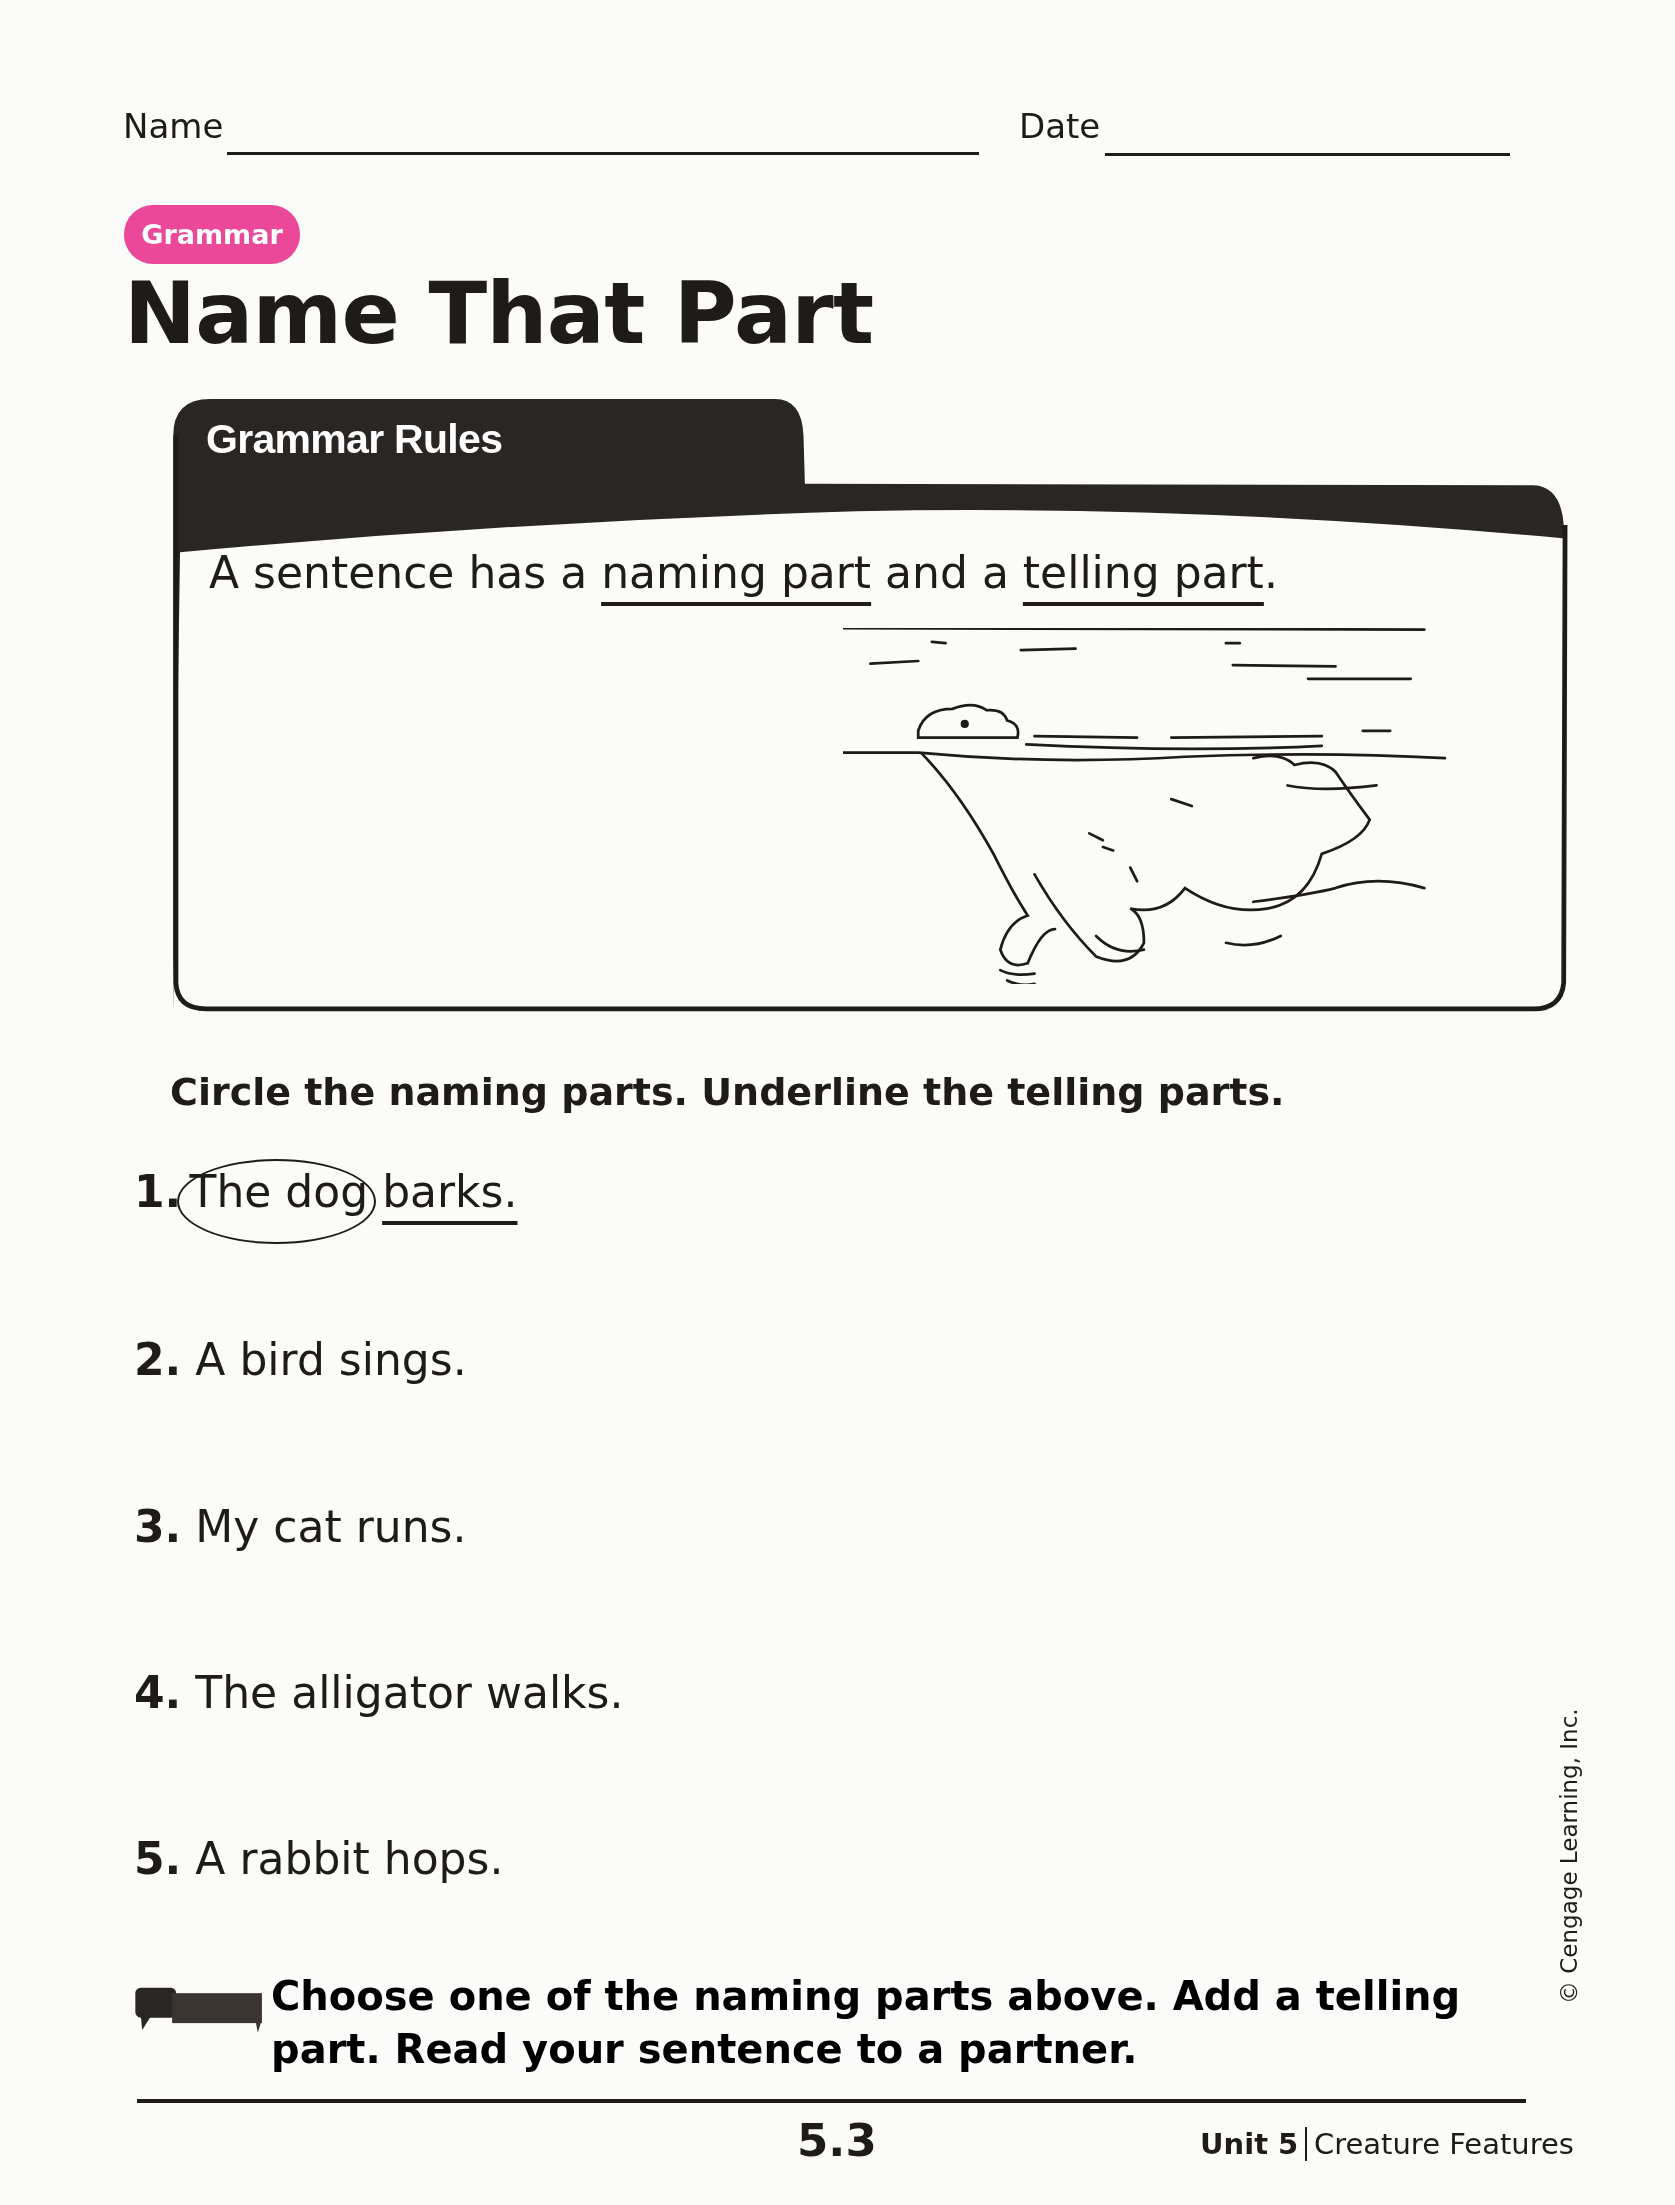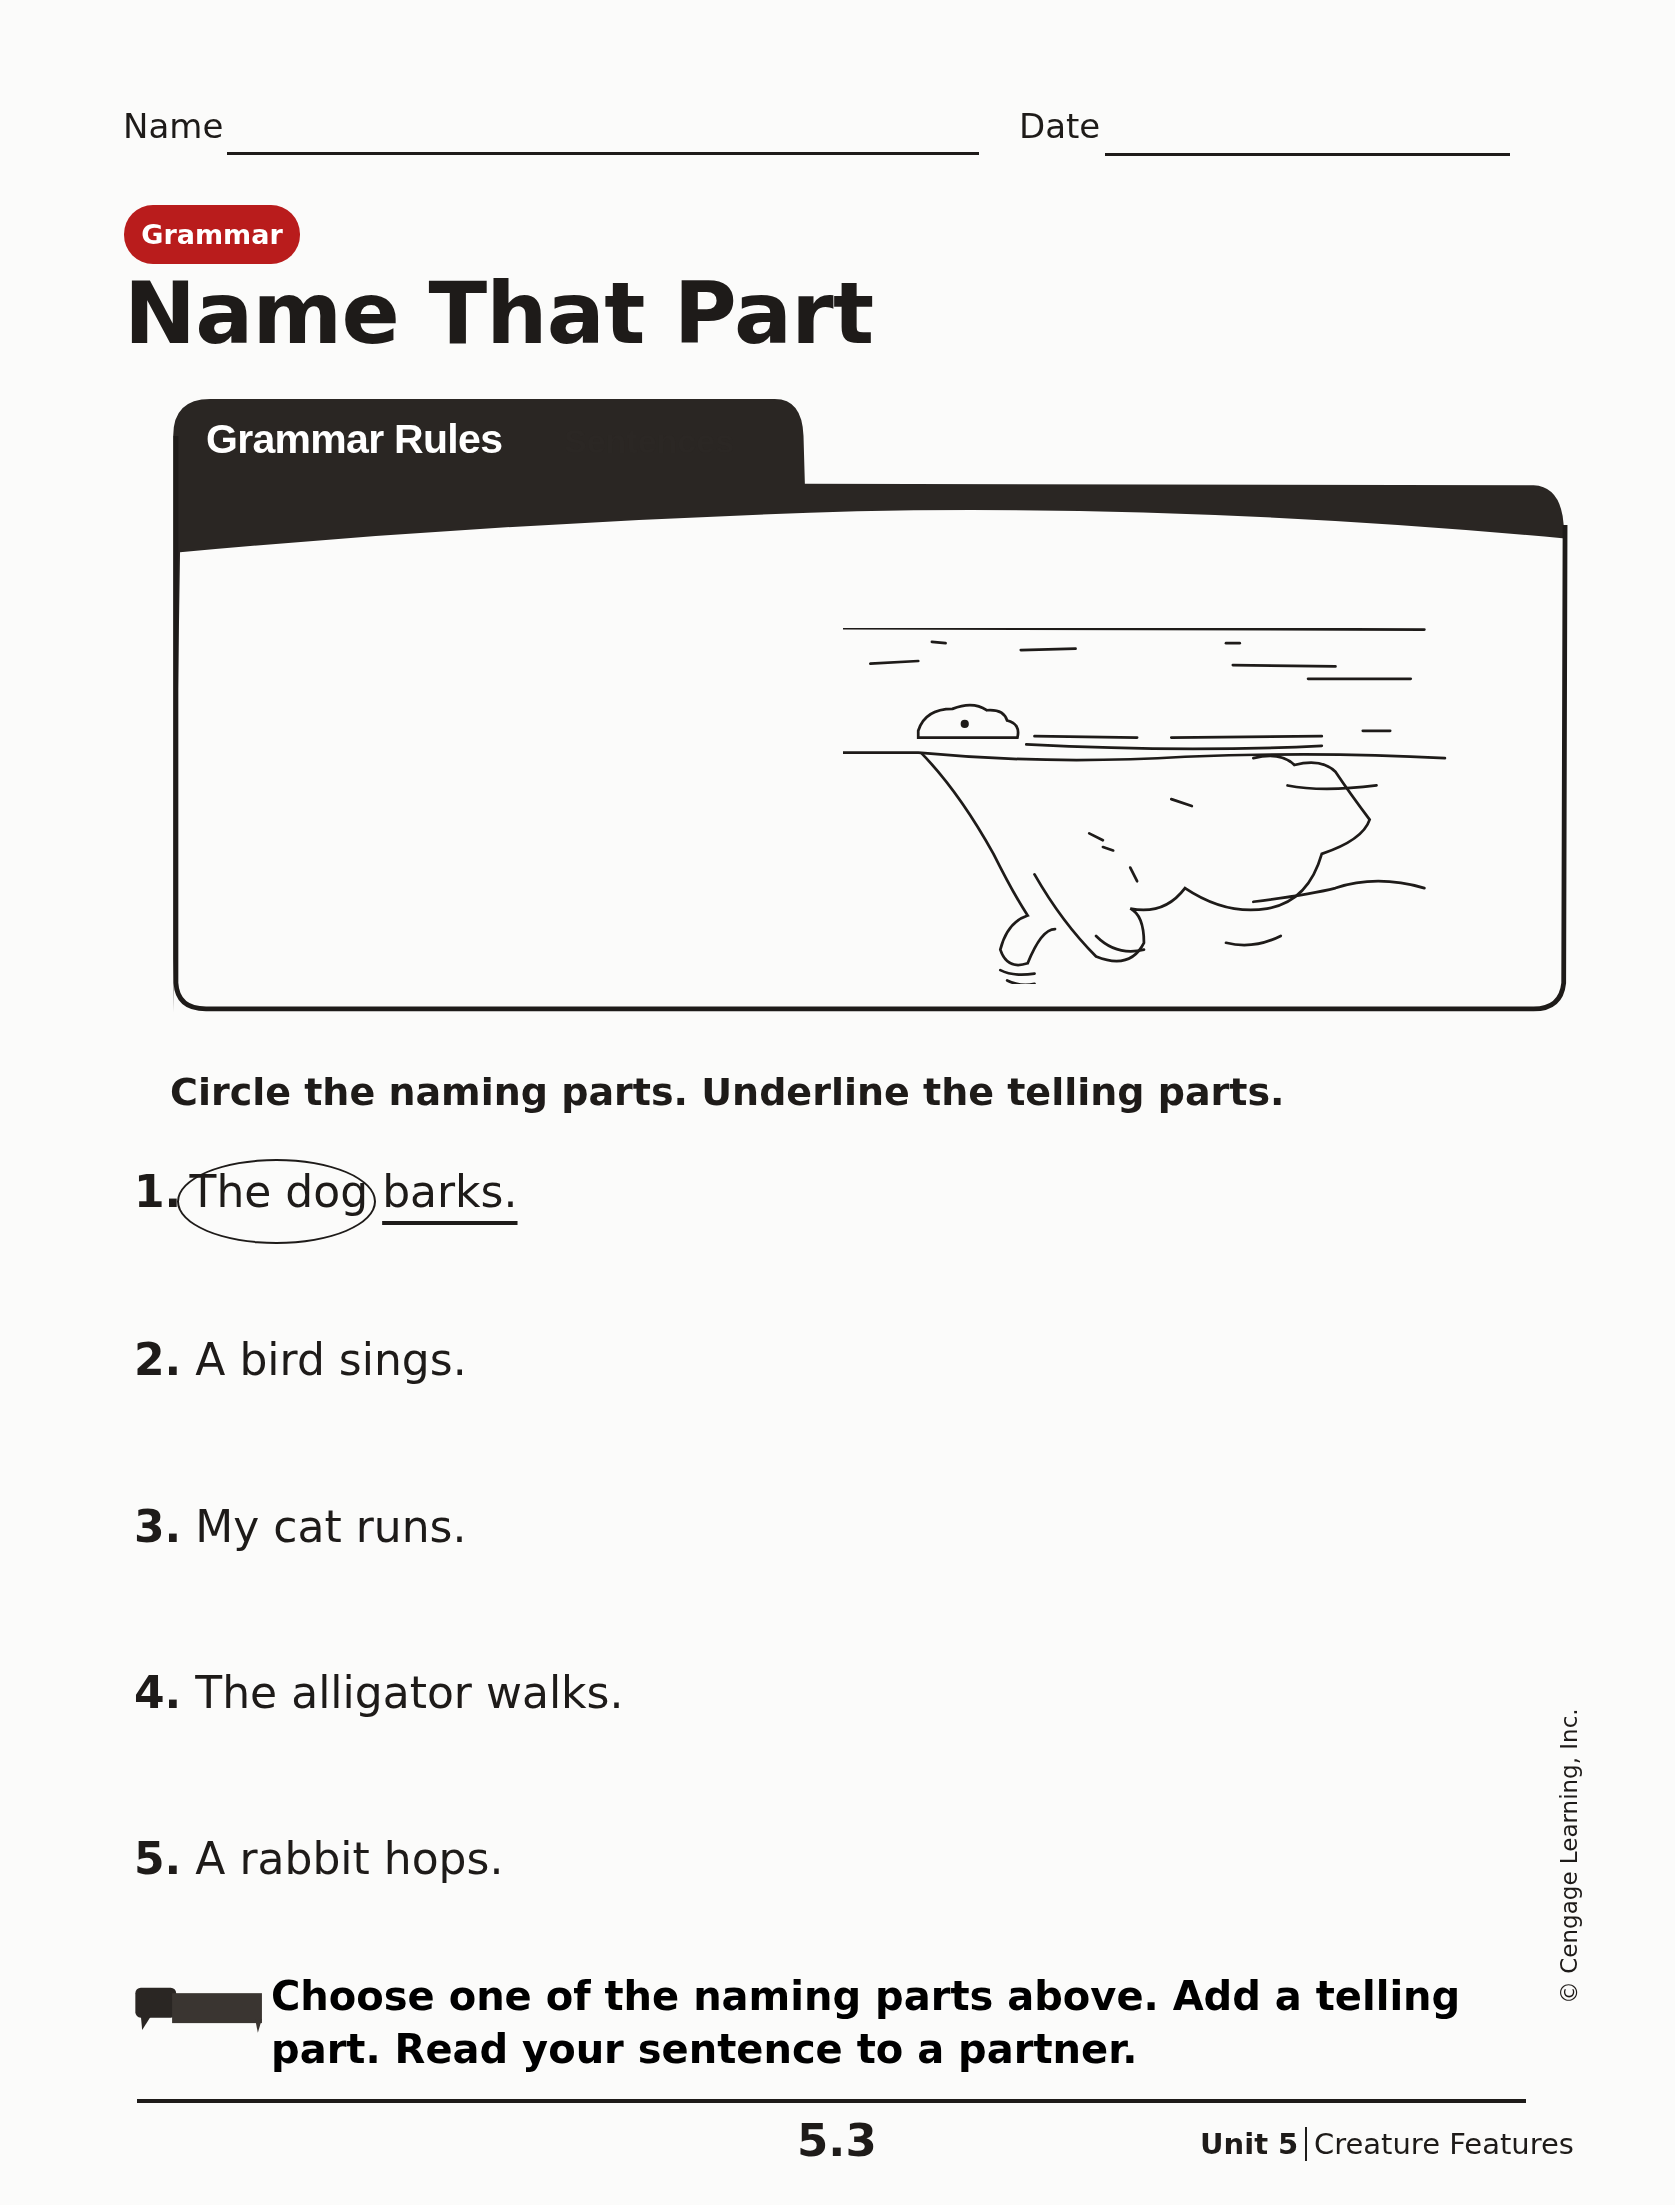--- a/index.html
+++ b/index.html
@@ -10,21 +10,21 @@
   }
   .abs { position: absolute; }
 
   
   .field-label { font-size: 34px; color: #1e1b19; }
   .field-line { height: 3.4px; background: #1e1b19; }
 
   
   .pill {
     left: 124px; top: 205px; width: 176px; height: 59px;
-    background: #b91c1c; border-radius: 29px; color: #fff;
+    background: #ec4899; border-radius: 29px; color: #fff;
     font-weight: bold; font-size: 27px; line-height: 59px; text-align: center;
   }
   .page-title {
     left: 124px; top: 270px; font-size: 86px; font-weight: bold;
     letter-spacing: -0.7px; color: #1e1b19; line-height: 1;
   }
 
   
   .rules-box { left: 127px; top: 395px; width: 1395px; height: 618px; margin-left: 46px; }
   .rules-box svg { position: absolute; left: 0; top: 0; }
@@ -85,20 +85,23 @@
   <svg width="1395" height="618" viewBox="0 0 2040 904">
 
     <path d="M0,904 L0,60 Q0,6 54,6 L880,6 Q920,6 922,60 L924,130 L1990,132 Q2030,134 2034,190 L2036,210
              Q1500,160 1000,170 Q500,185 10,230 Z" fill="#2a2623"></path>
 
     <path d="M4,60 L4,860 Q6,898 48,898 L1990,898 Q2030,898 2034,860 L2036,190" fill="none" stroke="#1e1b19" stroke-width="7"></path>
   </svg>
   <div class="abs rules-tab-label">Grammar Rules</div>
   <div class="abs rules-tab-faint">Sentences</div>
 
+  <div class="abs rule-text">
+    <span>A sentence has a </span><span class="ul">naming part</span><span> and a </span><span class="ul">telling part</span><span>.</span>
+  </div>
 
 
   <svg class="abs" style="left:670px; top:233px;" width="725" height="356" viewBox="0 0 1060 520" fill="none" stroke="#1e1b19" stroke-width="4" stroke-linecap="round">
     <line x1="0" y1="0" x2="850" y2="2"></line>
     <line x1="130" y1="20" x2="150" y2="22"></line>
     <line x1="260" y1="32" x2="340" y2="30"></line>
     <line x1="40" y1="52" x2="110" y2="48"></line>
     <line x1="560" y1="22" x2="580" y2="22"></line>
     <line x1="570" y1="54" x2="720" y2="56"></line>
     <line x1="680" y1="74" x2="830" y2="74"></line>

